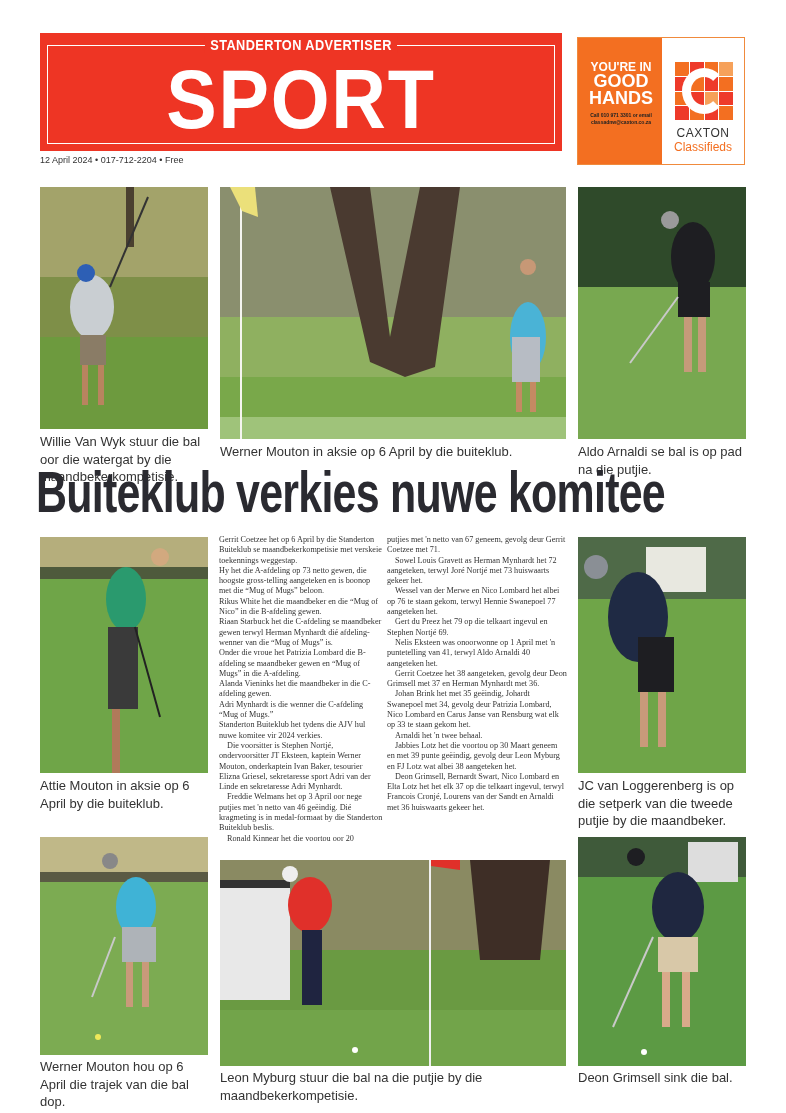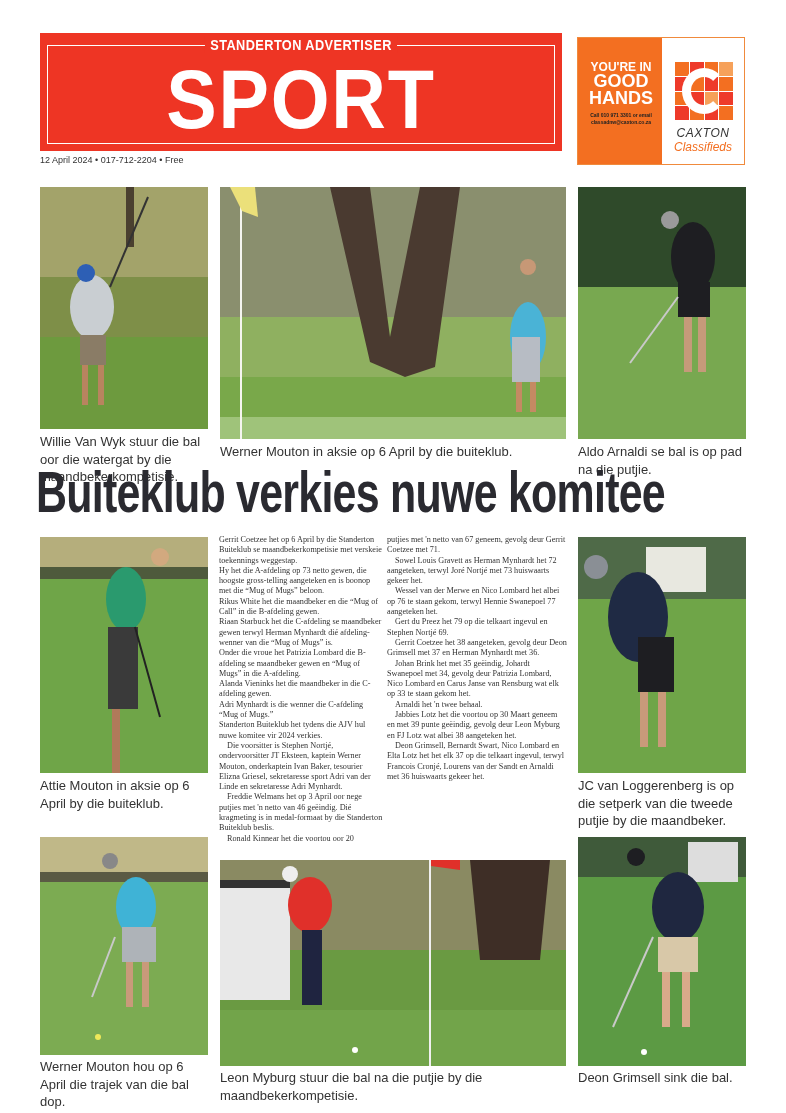--- a/index.html
+++ b/index.html
@@ -26,21 +26,21 @@
   .dateline { left: 40px; top: 155px; font-size: 9px; color: #333; }
   .website { left: 424px; top: 155px; font-size: 9px; color: #333; width: 138px; text-align: right; margin-top: 32px; }
 
   
   .ad { left: 577px; top: 37px; width: 168px; height: 128px; border: 1px solid #f08a3c; }
   .ad-left { position: absolute; left: 0; top: 0; width: 84px; height: 126px; background: #f36f21; }
   .ad-headline { position: absolute; left: 4px; top: 24px; width: 78px; text-align: center; color: #fff; font-weight: bold; line-height: 0.95; }
   .ad-h1 { font-size: 12px; display: block; }
   .ad-h2 { font-size: 18px; display: block; }
   .ad-contact { position: absolute; left: 2px; top: 74px; width: 82px; text-align: center; font-size: 5px; color: #222; font-weight: bold; line-height: 1.3; }
-  .ad-right { position: absolute; left: 84px; top: 0; width: 82px; height: 126px; background: #fff; font-style: italic; }
+  .ad-right { position: absolute; left: 84px; top: 0; width: 82px; height: 126px; background: #fff; }
   .logo-grid { position: absolute; left: 13px; top: 24px; width: 58px; height: 58px; display: grid; grid-template-columns: repeat(4, 1fr); grid-template-rows: repeat(4,1fr); gap: 1px; }
   .logo-grid div { width: 100%; height: 100%; }
   .logo-c { position: absolute; left: 20px; top: 30px; width: 44px; height: 46px; border: 9px solid #fff; border-right-color: transparent; border-radius: 50%; }
   .ad-brand { position: absolute; left: 0; width: 82px; text-align: center; }
   .ad-brand1 { top: 88px; font-size: 12px; color: #333; letter-spacing: 0.5px; }
   .ad-brand2 { top: 102px; font-size: 12px; color: #f36f21; }
 
   
   .photo { overflow: hidden; }
   .photo svg { width: 100%; height: 100%; display: block; }
@@ -183,36 +183,37 @@
     <rect x="62" y="155" width="8" height="55" fill="#c99a7a"></rect>
     <rect x="80" y="155" width="8" height="55" fill="#c99a7a"></rect>
     <circle cx="18" cy="30" r="12" fill="#8a8f95"></circle>
   </svg>
 </div>
 <div class="abs caption" style="left:578px;top:777px;width:170px;">JC van Loggerenberg is op die setperk van die tweede putjie by die maandbeker.</div>
 
 <div class="abs col" style="left:219px;top:535px;width:164px;">
   <p>Gerrit Coetzee het op 6 April by die Standerton Buiteklub se maandbekerkompetisie met verskeie toekennings weggestap.</p>
   <p>Hy het die A-afdeling op 73 netto gewen, die hoogste gross-telling aangeteken en is boonop met die “Mug of Mugs” beloon.</p>
-  <p>Rikus White het die maandbeker en die “Mug of Call” in die B-afdeling gewen.</p>
+  <p>Rikus White het die maandbeker en die “Mug of Nico” in die B-afdeling gewen.</p>
   <p>Riaan Starbuck het die C-afdeling se maandbeker gewen terwyl Herman Mynhardt dié afdeling-wenner van die “Mug of Mugs” is.</p>
   <p>Onder die vroue het Patrizia Lombard die B-afdeling se maandbeker gewen en “Mug of Mugs” in die A-afdeling.</p>
   <p>Alanda Vieninks het die maandbeker in die C-afdeling gewen.</p>
   <p>Adri Mynhardt is die wenner die  C-afdeling “Mug of Mugs.”</p>
   <p>Standerton Buiteklub het tydens die AJV hul nuwe komitee vir 2024 verkies.</p>
   <p class="ind">Die voorsitter is Stephen Nortjé, ondervoorsitter JT Eksteen, kaptein Werner Mouton, onderkaptein Ivan Baker, tesourier Elizna Griesel, sekretaresse sport Adri van der Linde en sekretaresse Adri Mynhardt.</p>
   <p class="ind">Freddie Welmans het op 3 April oor nege putjies met 'n netto van 46 geëindig. Dié kragmeting is in medal-formaat by die Standerton Buiteklub beslis.</p>
   <p class="ind">Ronald Kinnear het die voortou oor 20</p>
 </div>
 
 <div class="abs col" style="left:387px;top:535px;width:180px;">
   <p>putjies met 'n netto van 67 geneem, gevolg deur Gerrit Coetzee met 71.</p>
   <p class="ind">Sowel Louis Gravett as Herman Mynhardt het 72 aangeteken, terwyl Joré Nortjé met 73 huiswaarts gekeer het.</p>
   <p class="ind">Wessel van der Merwe en Nico Lombard het albei op 76 te staan gekom, terwyl Hennie Swanepoel 77 aangeteken het.</p>
   <p class="ind">Gert du Preez het 79 op die telkaart ingevul en Stephen Nortjé 69.</p>
+  <p class="ind">Nelis Eksteen was onoorwonne op 1 April met 'n puntetelling van 41, terwyl Aldo Arnaldi 40 aangeteken het.</p>
   <p class="ind">Gerrit Coetzee het 38 aangeteken, gevolg deur Deon Grimsell met 37 en Herman Mynhardt met 36.</p>
   <p class="ind">Johan Brink het met 35 geëindig, Johardt Swanepoel met 34, gevolg deur Patrizia Lombard, Nico Lombard en Carus Janse van Rensburg wat elk op 33 te staan gekom het.</p>
   <p class="ind">Arnaldi het 'n twee behaal.</p>
   <p class="ind">Jabbies Lotz het die voortou op 30 Maart geneem en met 39 punte geëindig, gevolg deur Leon Myburg en FJ Lotz wat albei 38 aangeteken het.</p>
   <p class="ind">Deon Grimsell, Bernardt Swart, Nico Lombard en Elta Lotz het het elk 37 op die telkaart ingevul, terwyl Francois Cronjé, Lourens van der Sandt en Arnaldi met 36 huiswaarts gekeer het.</p>
 </div>
 
 <div class="abs photo" style="left:40px;top:837px;width:168px;height:218px;">
   <svg viewBox="0 0 168 218" preserveAspectRatio="none">
     <rect width="168" height="218" fill="#7cab52"></rect>

